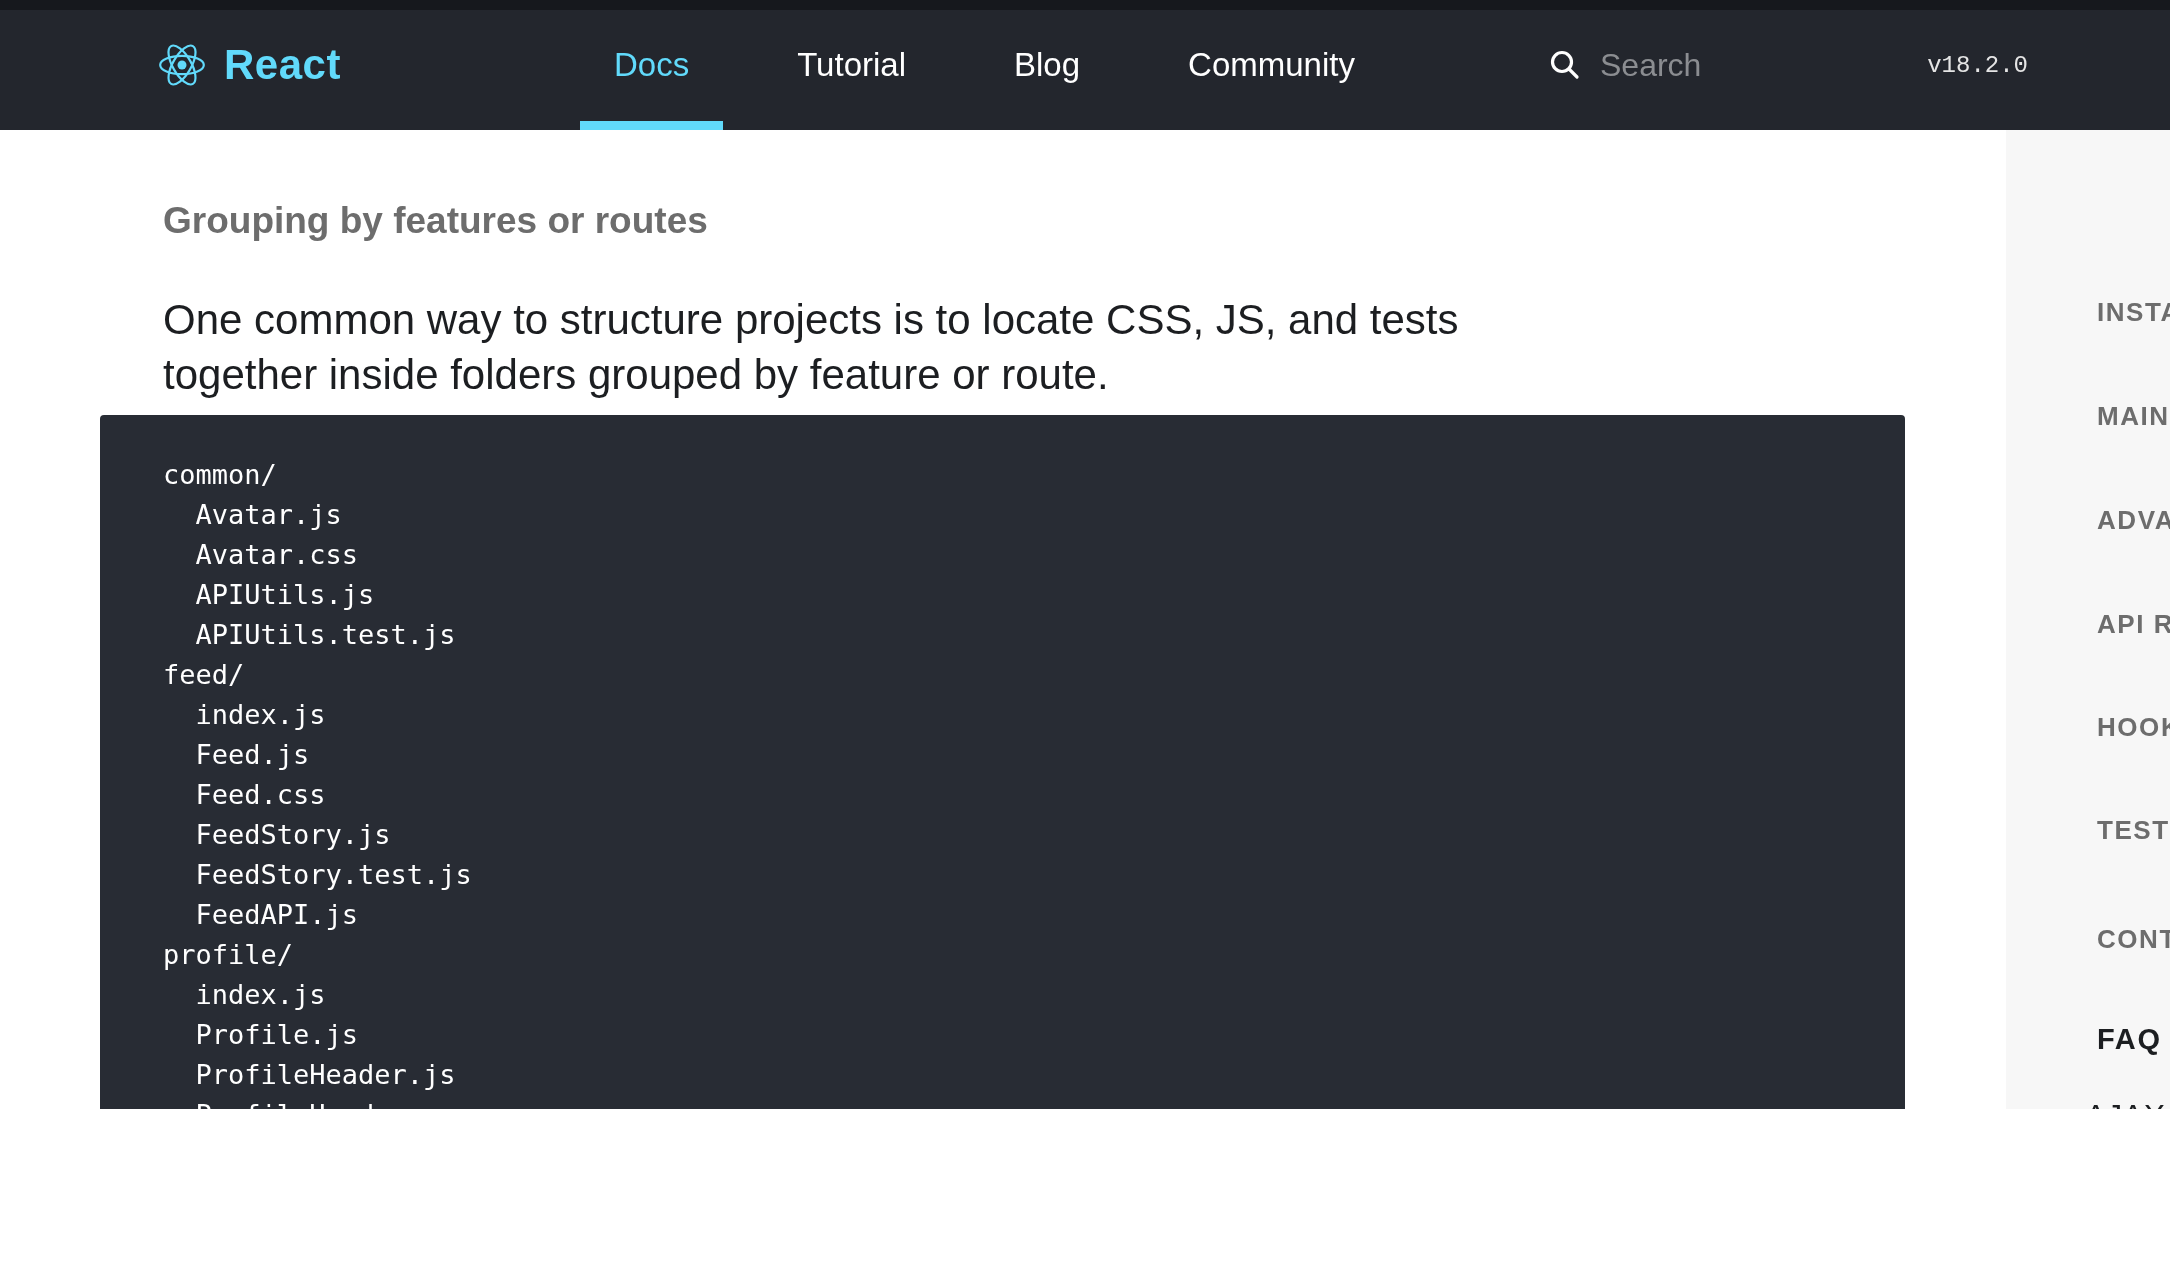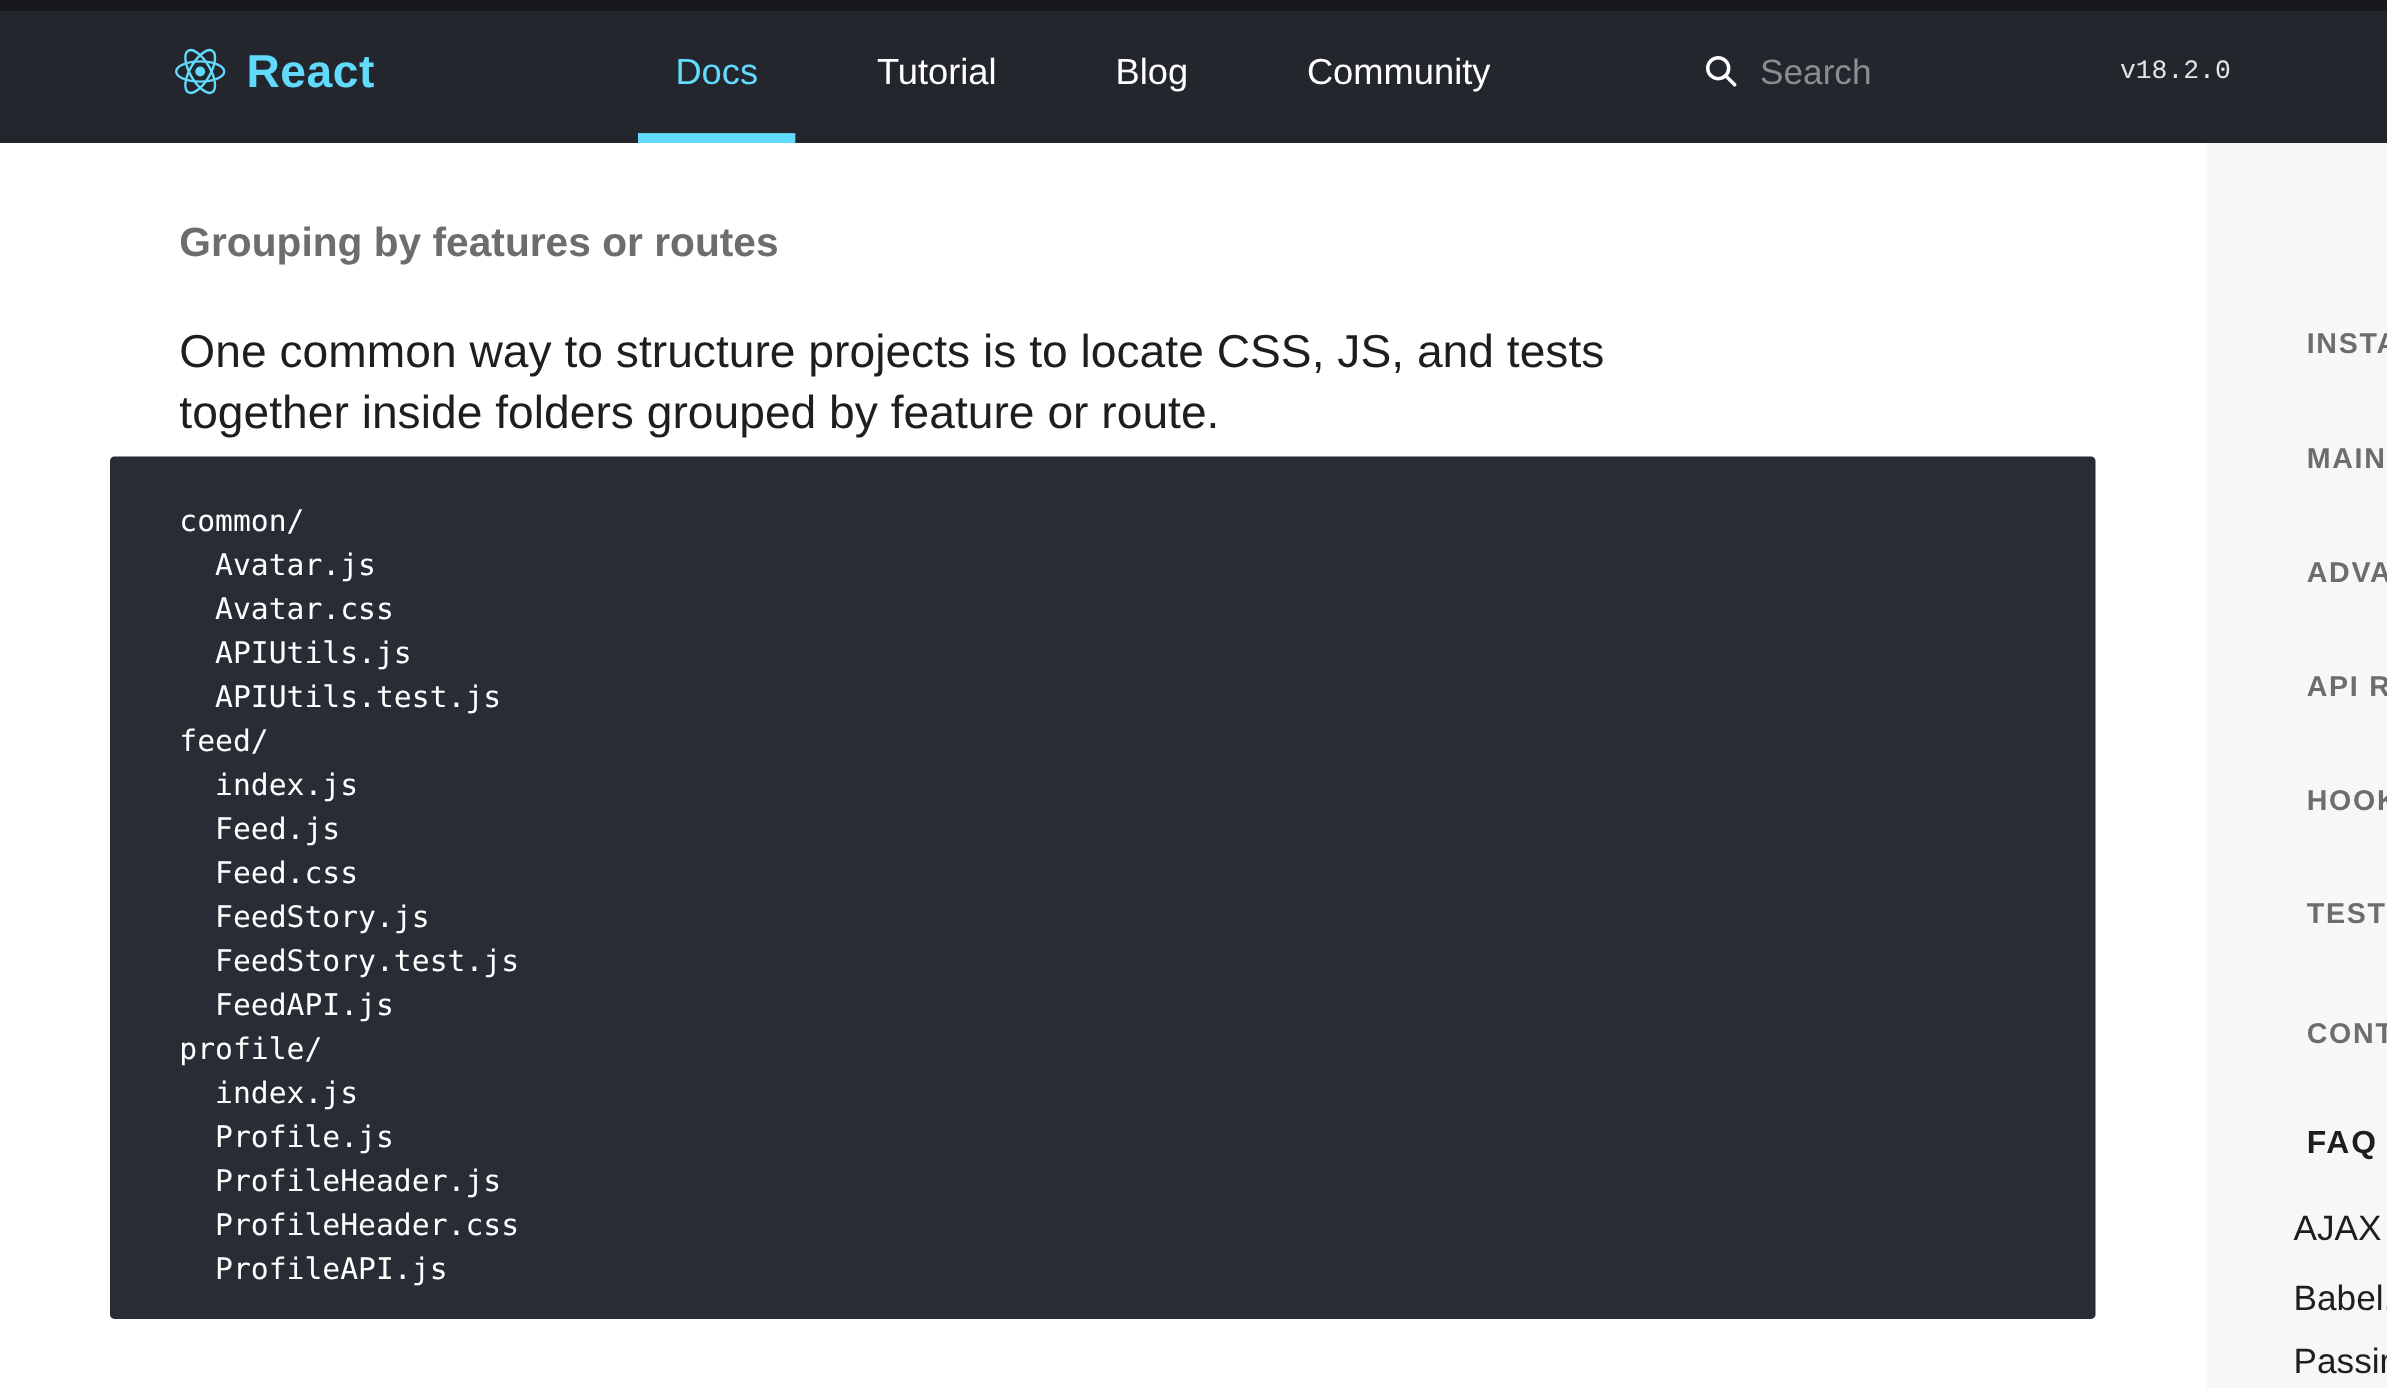--- a/index.html
+++ b/index.html
@@ -1,17 +1,17 @@
 <!DOCTYPE html>
 <html><head>
 <meta charset="utf-8">
 <style>
   html,body{margin:0;padding:0;}
   #screen{
-    position:relative; width:2170px; height:1262px;
+    position:relative; width:2170px; height:1109px;
     background:#ffffff; overflow:hidden;
     font-family:"Liberation Sans", sans-serif;
   }
   
   .top-strip{position:absolute;left:0;top:0;width:2170px;height:10px;background:#16181d;}
   .navbar{position:absolute;left:0;top:10px;width:2170px;height:120px;background:#23262d;}
   .brand{position:absolute;left:158px;top:0;height:100%;display:flex;align-items:center;gap:18px;padding-bottom:10px;box-sizing:border-box;cursor:pointer;}
   .brand-text{color:#61dafb;font-size:42px;font-weight:700;letter-spacing:0.5px;}
   .primary-nav{position:absolute;left:580px;top:0;height:100%;display:flex;gap:40px;}
   .nav-item{position:relative;display:flex;align-items:center;padding:0 34px 10px 34px;font-size:33px;color:#ffffff;cursor:pointer;}

